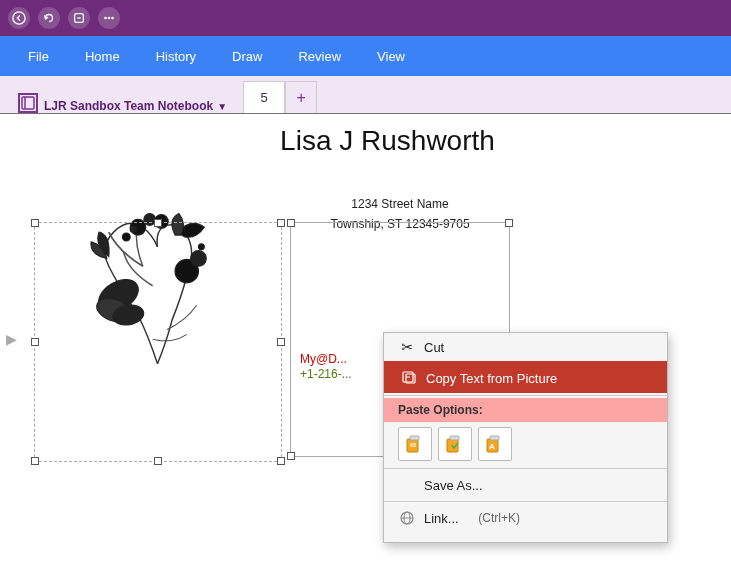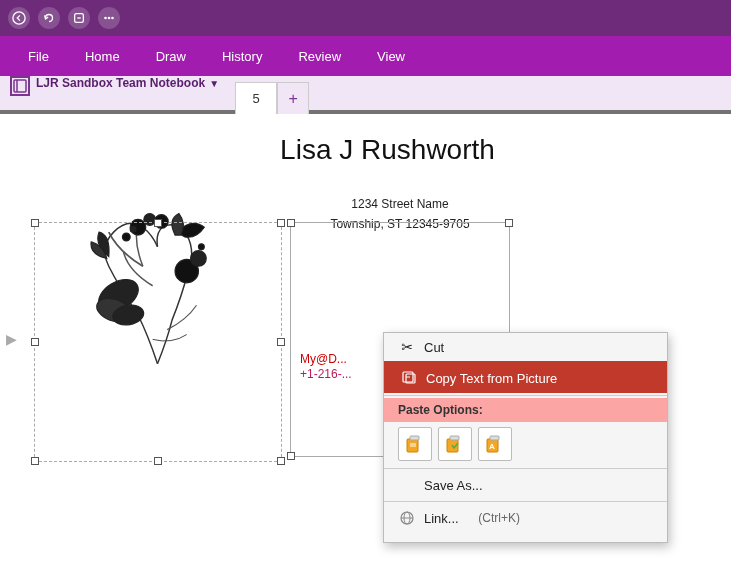--- a/index.html
+++ b/index.html
@@ -22,42 +22,42 @@
       cursor: pointer;
       color: #fff;
       font-size: 13px;
       border: none;
     }
     .title-bar-btn svg { width: 14px; height: 14px; fill: #fff; }
 
     
     .ribbon-bar {
       height: 40px;
-      background: #a21caf;
+      background: #3b82f6;
       display: flex;
       align-items: center;
       padding: 0 10px;
       gap: 0;
     }
     .ribbon-tab {
       padding: 8px 18px;
       color: #fff;
       font-size: 13px;
       cursor: pointer;
       border-radius: 2px;
     }
 
     
     .notebook-bar {
       height: 38px;
       background: #f0e6f5;
       display: flex;
-      align-items: flex-start;
-      padding: 0 0 0 10px;
-      border-bottom: 4px solid #737373;
+      align-items: flex-end;
+      padding: 0 0 0 18px;
+      border-bottom: 1px solid #737373;
       gap: 0;
     }
     .notebook-icon {
       width: 20px; height: 20px;
       border: 2px solid #7b3591;
       margin-right: 6px;
       display: flex; align-items: center; justify-content: center;
       font-size: 9px; color: #7b3591;
       flex-shrink: 0;
     }
@@ -261,22 +261,22 @@
         <circle cx="4" cy="8" r="1.5" fill="#fff"></circle>
         <circle cx="8" cy="8" r="1.5" fill="#fff"></circle>
         <circle cx="12" cy="8" r="1.5" fill="#fff"></circle>
       </svg>
   </button>
 </div>
 
 <div class="ribbon-bar">
   <div class="ribbon-tab">File</div>
   <div class="ribbon-tab">Home</div>
+  <div class="ribbon-tab">History</div>
   <div class="ribbon-tab">Draw</div>
-  <div class="ribbon-tab">History</div>
   <div class="ribbon-tab">Review</div>
   <div class="ribbon-tab">View</div>
 </div>
 
 <div class="notebook-bar">
   <div class="notebook-icon">
     <svg width="16" height="16" viewBox="0 0 16 16">
         <rect x="2" y="2" width="12" height="12" rx="1" fill="none" stroke="#7b3591" stroke-width="1.5"></rect>
         <line x1="5" y1="2" x2="5" y2="14" stroke="#7b3591" stroke-width="1.5"></line>
       </svg>
@@ -288,21 +288,21 @@
   <div class="notebook-tabs">
     <div class="nb-tab">5</div>
     <div class="nb-tab-add">+</div>
   </div>
 </div>
 
 <div class="page-area">
 
   <div class="left-arrow">▶</div>
 
-  <div style="text-align:center; padding-top: 20px; margin-left: 44px;">
+  <div style="text-align:center; padding-top: 11px; margin-left: 44px;">
     <div class="note-title">Lisa J Rushworth</div>
   </div>
 
   <div style="position:absolute; top:62px; left:60px; width:195px; height:200px;">
     <svg viewBox="0 0 200 200" width="195" height="200" xmlns="http://www.w3.org/2000/svg">
 
       <g fill="none" stroke="#222" stroke-width="1.2">
 
         <path d="M100 190 Q90 160 80 140 Q60 110 50 90 Q40 70 55 55 Q70 40 85 50 Q95 58 100 70" stroke="#333" stroke-width="1.5"></path>
         <path d="M100 190 Q110 165 115 145 Q125 120 130 100 Q140 75 130 58 Q118 42 105 50 Q98 56 100 70" stroke="#333" stroke-width="1.5"></path>
@@ -336,21 +336,21 @@
       </g>
     </svg>
   </div>
 
   <div style="position:absolute; top:80px; left:290px; width:220px;">
     <div class="address-text">1234 Street Name</div>
     <div class="address-text">Township, ST 12345-9705</div>
   </div>
 
   <div style="position:absolute; top:238px; left:300px; font-size:12px; color:#c00;">My@D...</div>
-  <div style="position:absolute; top:253px; left:300px; font-size:12px; color:#be185d;">+1-216-...</div>
+  <div style="position:absolute; top:253px; left:300px; font-size:12px; color:#4d7c0f;">+1-216-...</div>
 
   <div class="selection-box">
     <div class="handle tl"></div>
     <div class="handle tm"></div>
     <div class="handle tr"></div>
     <div class="handle ml"></div>
     <div class="handle mr"></div>
     <div class="handle bl"></div>
     <div class="handle bm"></div>
     <div class="handle br"></div>

